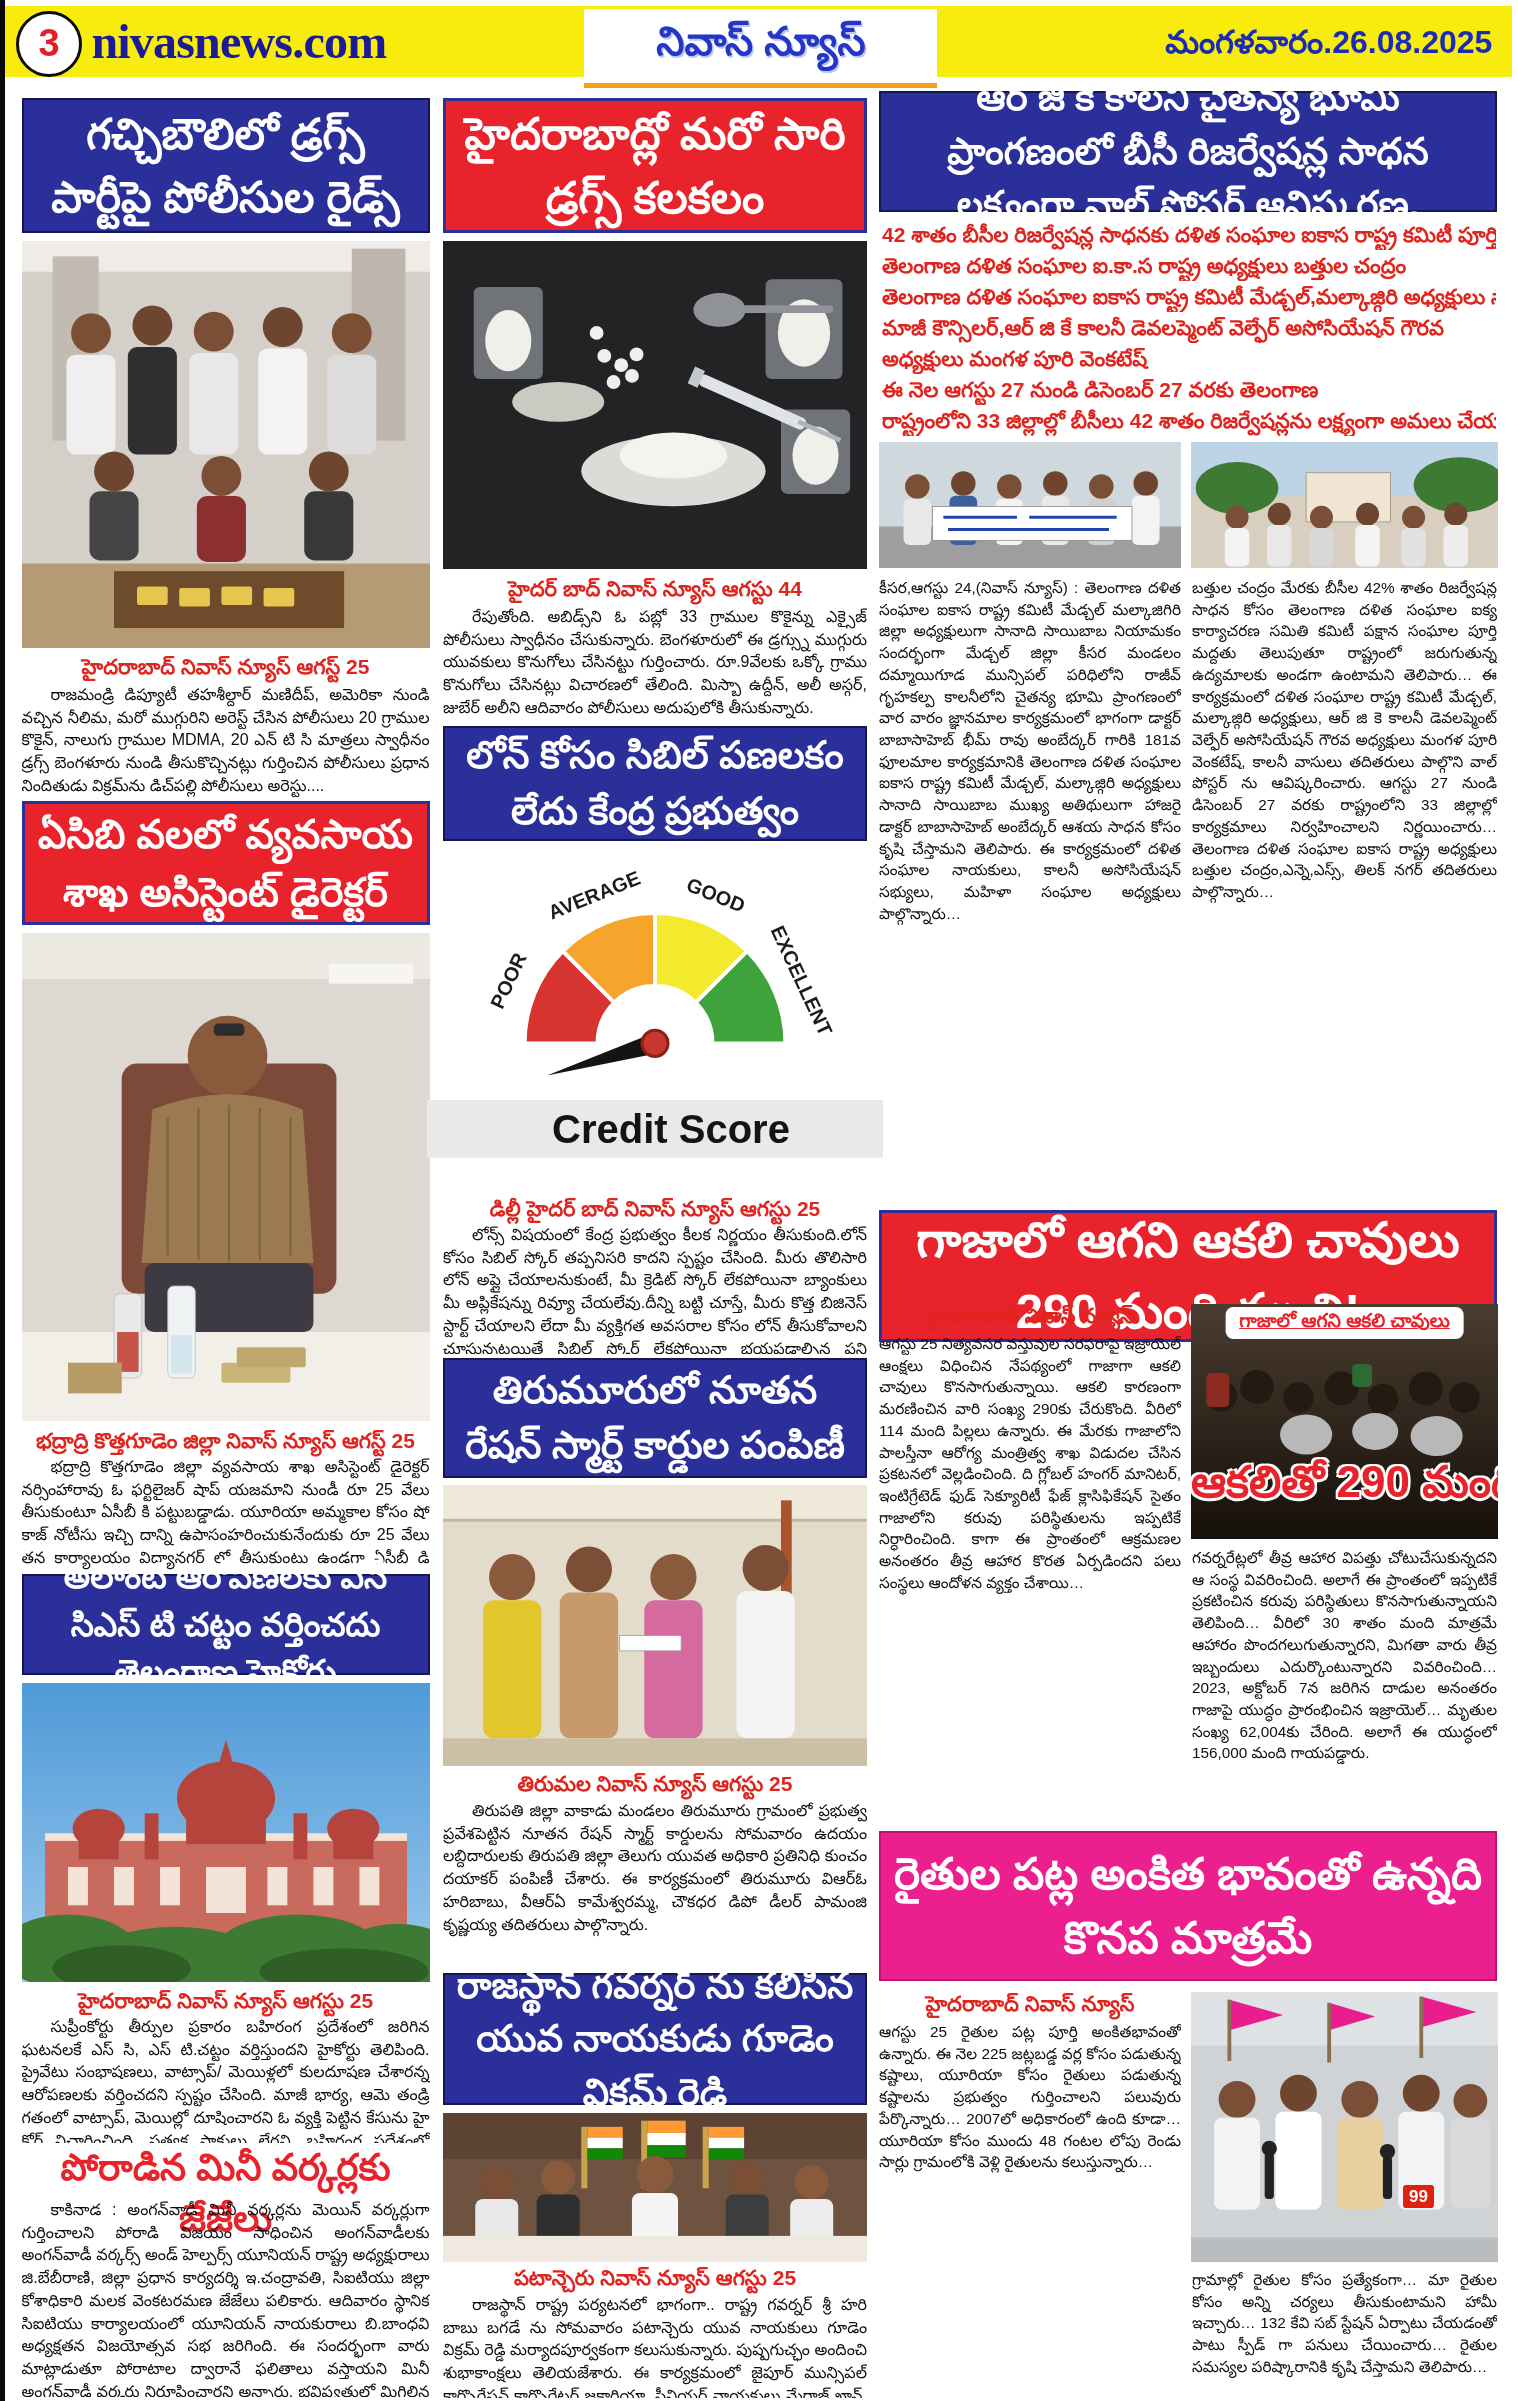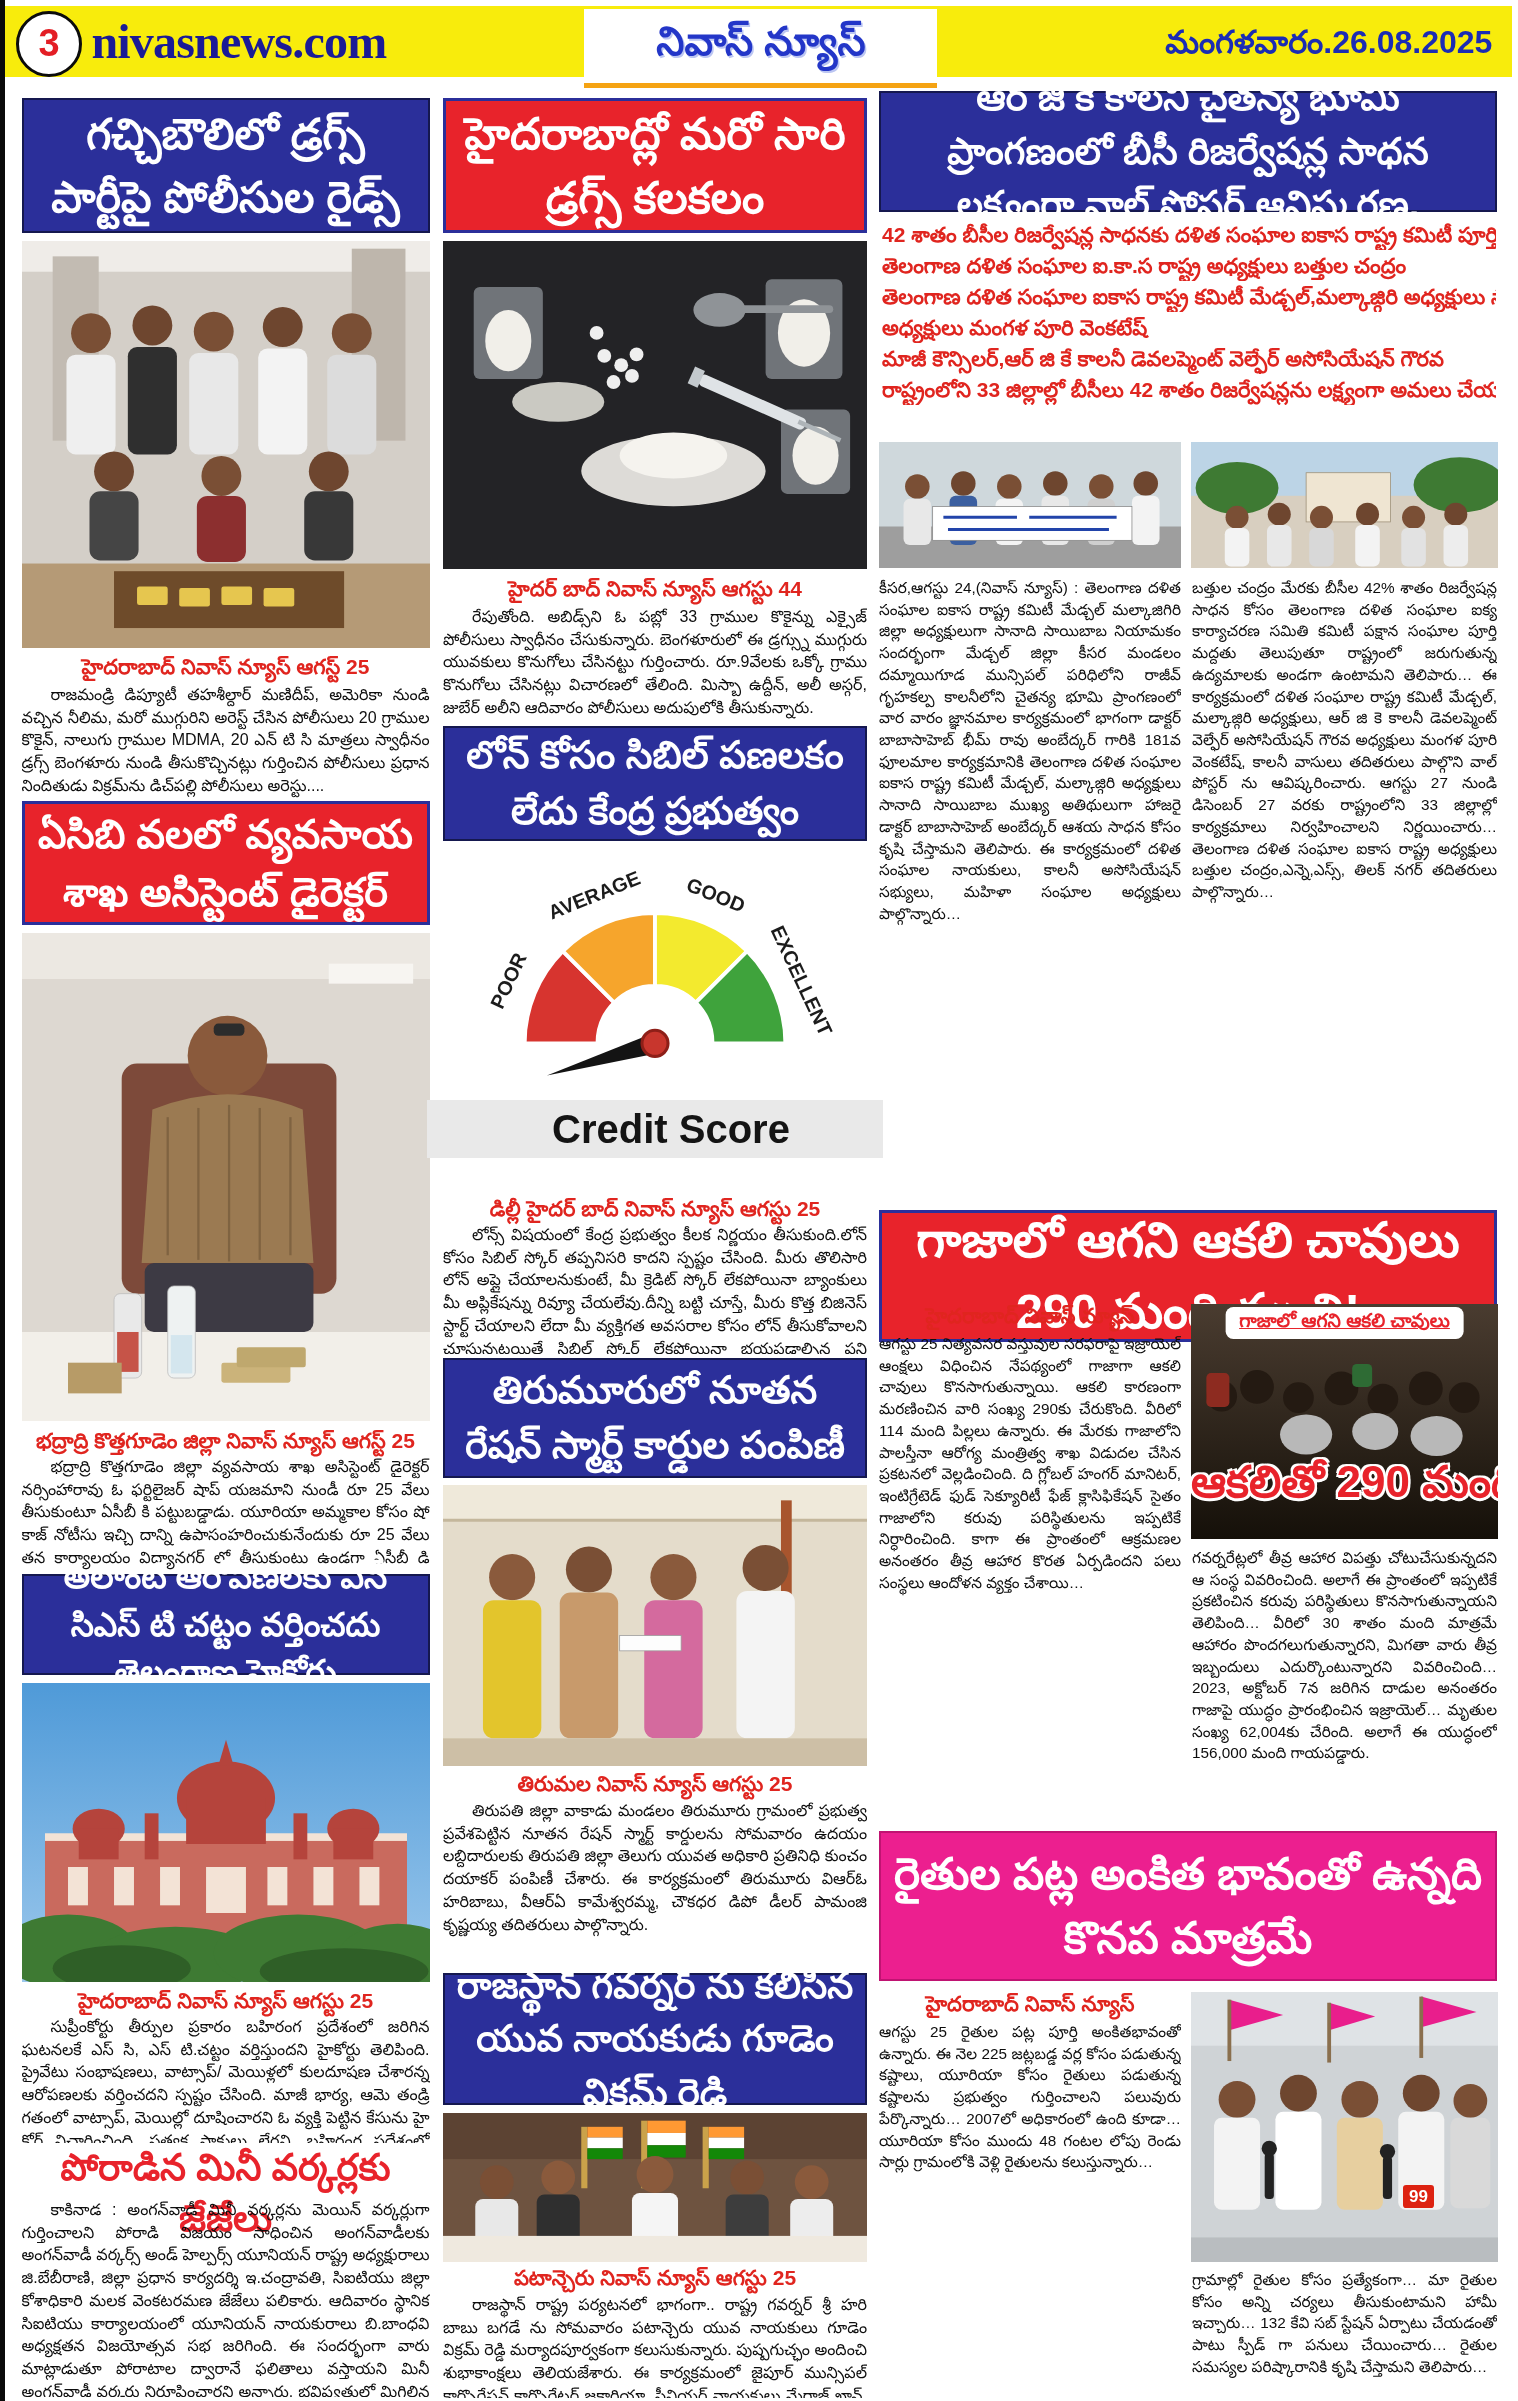--- a/index.html
+++ b/index.html
@@ -354,22 +354,23 @@
 
   <div class="dateline" style="left:443px;top:2266px;width:424px;">పటాన్చెరు నివాస్ న్యూస్ ఆగస్టు 25</div>
   <div class="body-text" style="left:443px;top:2294px;width:424px;height:104px;">రాజస్థాన్ రాష్ట్ర పర్యటనలో భాగంగా.. రాష్ట్ర గవర్నర్ శ్రీ హరి బాబు బగడే ను సోమవారం పటాన్చెరు యువ నాయకులు గూడెం విక్రమ్ రెడ్డి మర్యాదపూర్వకంగా కలుసుకున్నారు. పుష్పగుచ్ఛం అందించి శుభాకాంక్షలు తెలియజేశారు. ఈ కార్యక్రమంలో జైపూర్ మున్సిపల్ కార్పొరేషన్ కార్పొరేటర్ జకారియా, సీనియర్ నాయకులు మేరాజ్ ఖాన్, సోహైల్ తదితరులు పాల్గొన్నారు.</div>
 
   <div class="hbox hl-blue" style="left:879px;top:91px;width:618px;height:121px;font-size:37px;">ఆర్ జి కె కాలనీ చైతన్య భూమి ప్రాంగణంలో బీసీ రిజర్వేషన్ల సాధన లక్ష్యంగా వాల్ పోస్టర్ ఆవిష్కరణ.</div>
 
   <div class="redlines" style="left:882px;top:219px;width:614px;height:216px;">
     <div>42 శాతం బీసీల రిజర్వేషన్ల సాధనకు దళిత సంఘాల ఐకాస రాష్ట్ర కమిటీ పూర్తి మద్దతు.</div>
     <div>తెలంగాణ దళిత సంఘాల ఐ.కా.స రాష్ట్ర అధ్యక్షులు బత్తుల చంద్రం</div>
     <div>తెలంగాణ దళిత సంఘాల ఐకాస రాష్ట్ర కమిటీ మేడ్చల్,మల్కాజ్గిరి అధ్యక్షులు సానాది సాయిబాబు</div>
+    <div>మాజీ కౌన్సిలర్,ఆర్ జి కే కాలనీ డెవలప్మెంట్ వెల్ఫేర్ అసోసియేషన్ గౌరవ</div>
     <div>అధ్యక్షులు మంగళ పూరి వెంకటేష్</div>
-    <div>మాజీ కౌన్సిలర్,ఆర్ జి కే కాలనీ డెవలప్మెంట్ వెల్ఫేర్ అసోసియేషన్ గౌరవ</div>
+    <div>ఈ నెల ఆగస్టు 27 నుండి డిసెంబర్ 27 వరకు తెలంగాణ</div>
     <div>రాష్ట్రంలోని 33 జిల్లాల్లో బీసీలు 42 శాతం రిజర్వేషన్లను లక్ష్యంగా అమలు చేయాలి..!</div>
   </div>
 
   <div class="photo" style="left:879px;top:442px;width:302px;height:126px">
     <svg viewBox="0 0 394 164" preserveAspectRatio="none">
       <rect width="394" height="164" fill="#cfd8dc"></rect>
       <rect x="0" y="110" width="394" height="54" fill="#9e9e9e"></rect>
       <g>
         <circle cx="50" cy="58" r="16" fill="#7a4f35"></circle>
           <rect x="32" y="74" width="36" height="60" rx="8" fill="#e8e8e8"></rect>

